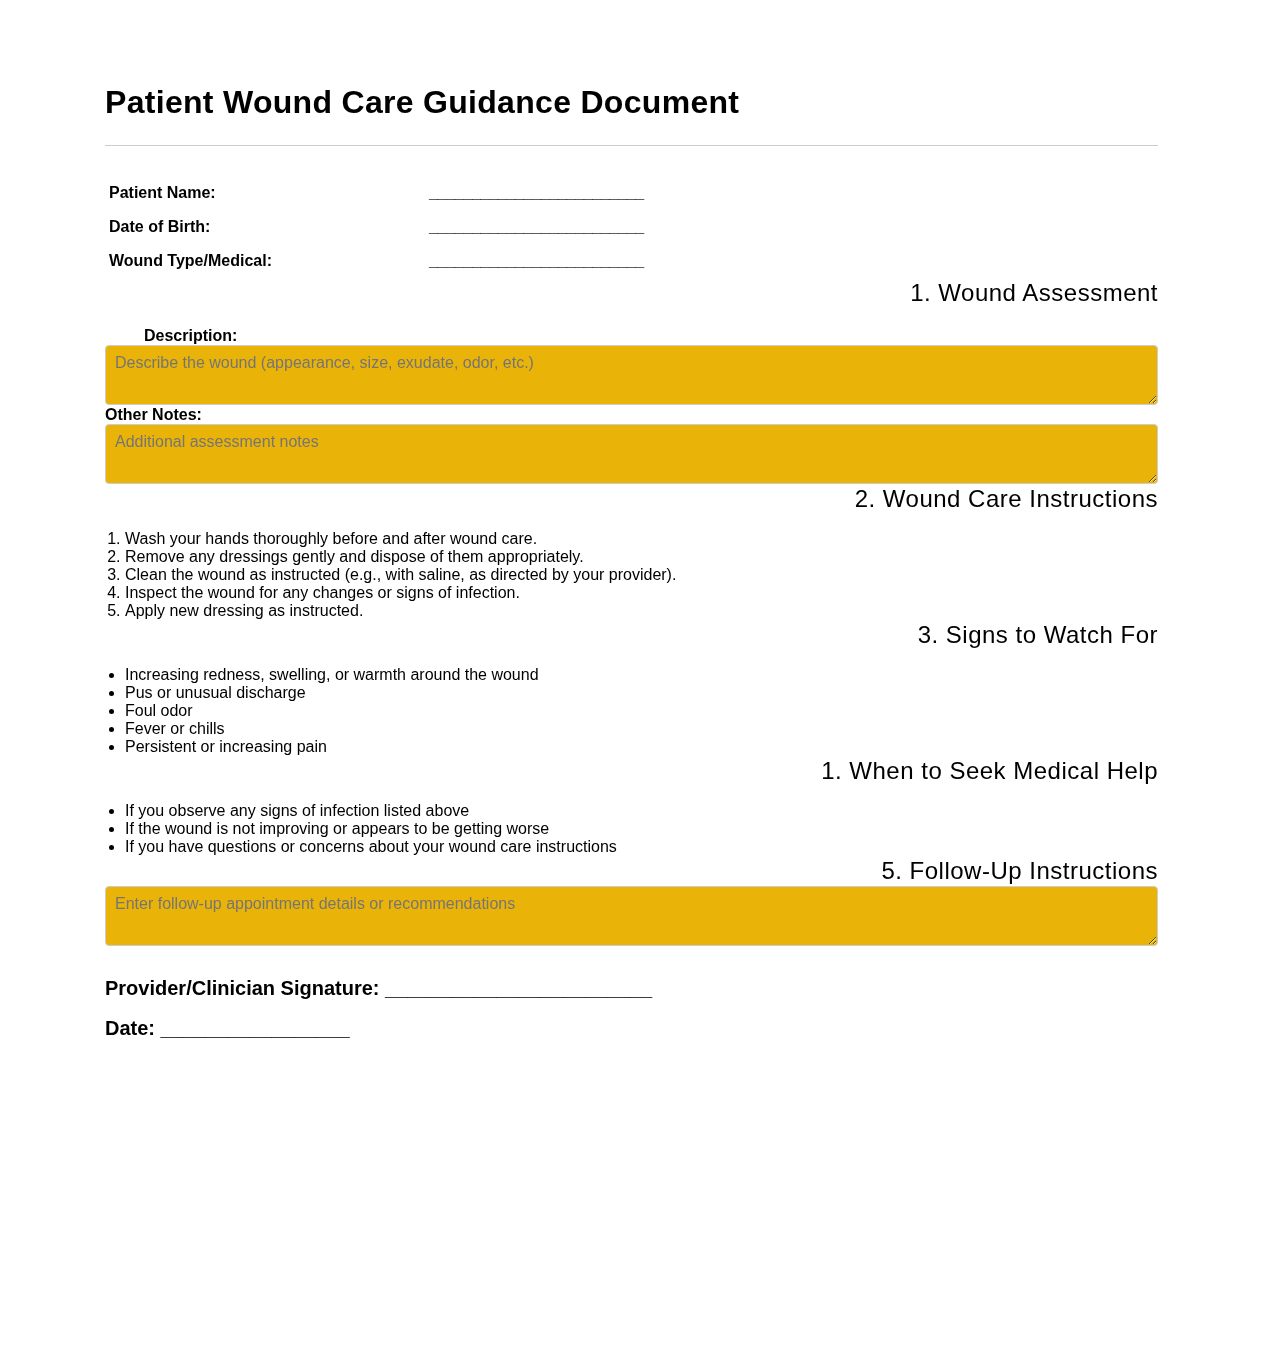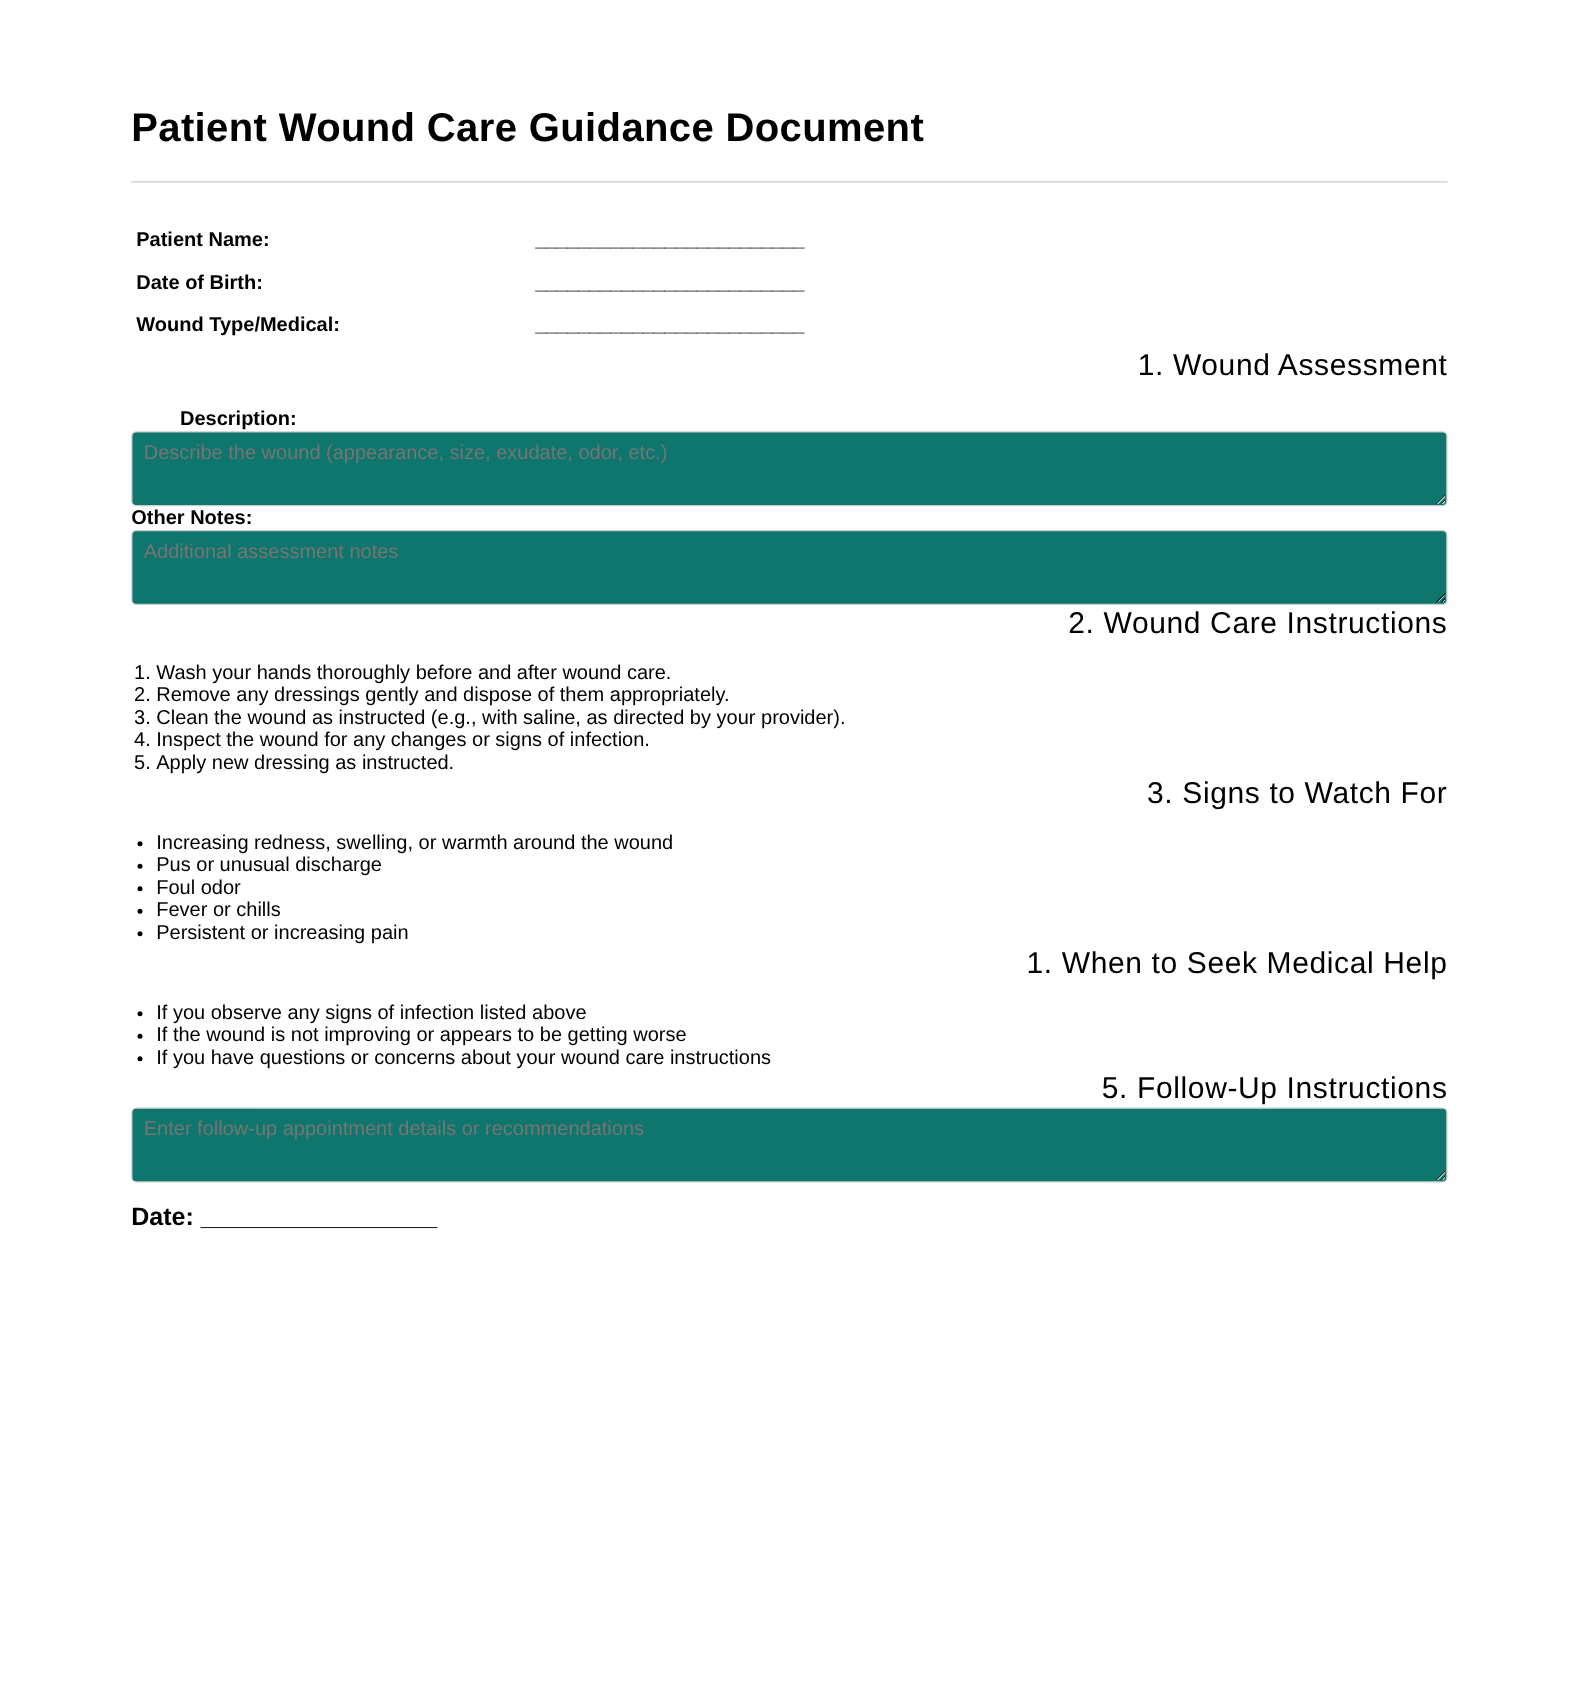--- a/index.html
+++ b/index.html
@@ -43,21 +43,20 @@
       height: 34px;
       vertical-align: middle;
     }
     table.info-table td.label-cell {
       width: 312px;
     }
     .blank {
       letter-spacing: -0.3px;
       font-weight: bold;
       white-space: nowrap;
-      font-style: italic;
     }
     h2.section-title {
       font-size: 24px;
       font-weight: normal;
       margin: 0;
       line-height: 30px;
       letter-spacing: 0.5px;
       text-align: right;
     }
     .s1 { margin-top: 37px; }
@@ -74,21 +73,21 @@
       width: 1053px;
       height: 60px;
       box-sizing: border-box;
       border: 1px solid #cccccc;
       border-radius: 4px;
       padding: 8px 9px;
       font-family: "Liberation Sans", sans-serif;
       font-size: 16px;
       resize: vertical;
       margin: 0;
-      background: #0f766e;
+      background: #eab308;
     }
     textarea.field::placeholder {
       color: #757575;
     }
     .s2 { margin-top: 31px; }
     .s3, .s4, .s5 { margin-top: 31px; }
     ol.steps, ul.bullets {
       margin: 16px 0 0 0;
       padding-left: 20px;
       font-size: 16px;
@@ -169,18 +168,22 @@
       <li>If the wound is not improving or appears to be getting worse</li>
       <li>If you have questions or concerns about your wound care instructions</li>
     </ul>
   </section>
 
   <section>
     <h2 class="section-title s5">5. Follow-Up Instructions</h2>
     <textarea class="field followup" placeholder="Enter follow-up appointment details or recommendations" style=""></textarea>
   </section>
 
+  <div class="sig-line sig-1">
+    <span>Provider/Clinician Signature:</span>
+    <span>________________________</span>
+  </div>
   <div class="sig-line sig-2">
     <span>Date:</span>
     <span>_________________</span>
   </div>
 
 </div>
 
 </body></html>

